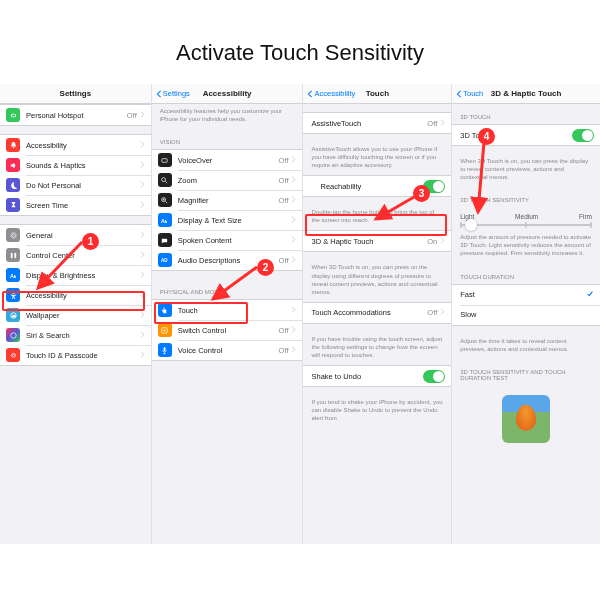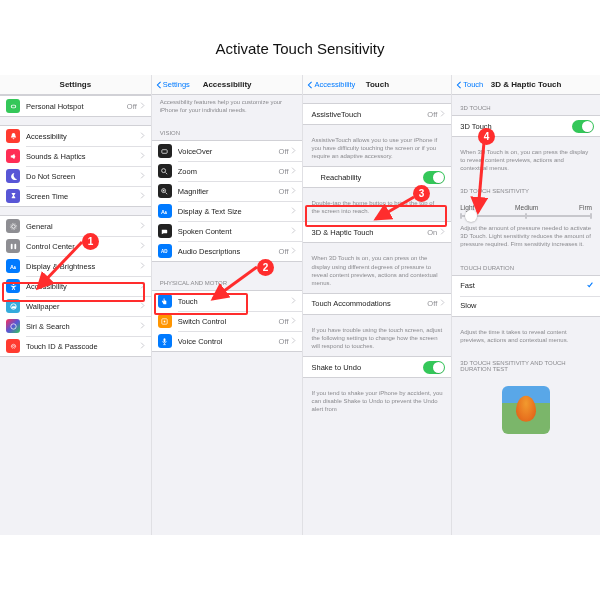--- a/index.html
+++ b/index.html
@@ -6,21 +6,21 @@
   body {
     font-family: -apple-system, BlinkMacSystemFont, "Helvetica Neue", Arial, sans-serif;
     background: #fff;
     width: 600px;
     height: 600px;
     overflow: hidden;
     position: relative;
   }
   .page-title {
     text-align: center;
-    font-size: 15px;
+    font-size: 22px;
     font-weight: 500;
     padding: 40px 0 18px 0;
     color: #111;
   }
   .panels {
     display: flex;
     width: 600px;
     height: 460px;
     background: #f2f2f6;
     font-size: 7.5px;
@@ -242,21 +242,21 @@
           <div class="chevron"><svg viewBox="0 0 6 10">
                 <path d="M1 1l4 4-4 4" stroke="currentColor" stroke-width="1.3" fill="none"></path>
               </svg></div>
         </div>
         <div class="row">
           <div class="icon" style="background:#5856d6">
               <svg viewBox="0 0 10 10">
                 <path d="M6 1a4 4 0 1 0 3 7 4.5 4.5 0 0 1-3-7z" fill="currentColor"></path>
               </svg>
             </div>
-          <div class="label">Do Not Screen</div>
+          <div class="label">Do Not Personal</div>
           <div class="chevron"><svg viewBox="0 0 6 10">
                 <path d="M1 1l4 4-4 4" stroke="currentColor" stroke-width="1.3" fill="none"></path>
               </svg></div>
         </div>
         <div class="row">
           <div class="icon" style="background:#5856d6">
               <svg viewBox="0 0 10 10">
                 <path d="M3 1h4v1L5.5 4 7 6v1H3V6l1.5-2L3 2V1z" fill="currentColor"></path>
               </svg>
             </div>

